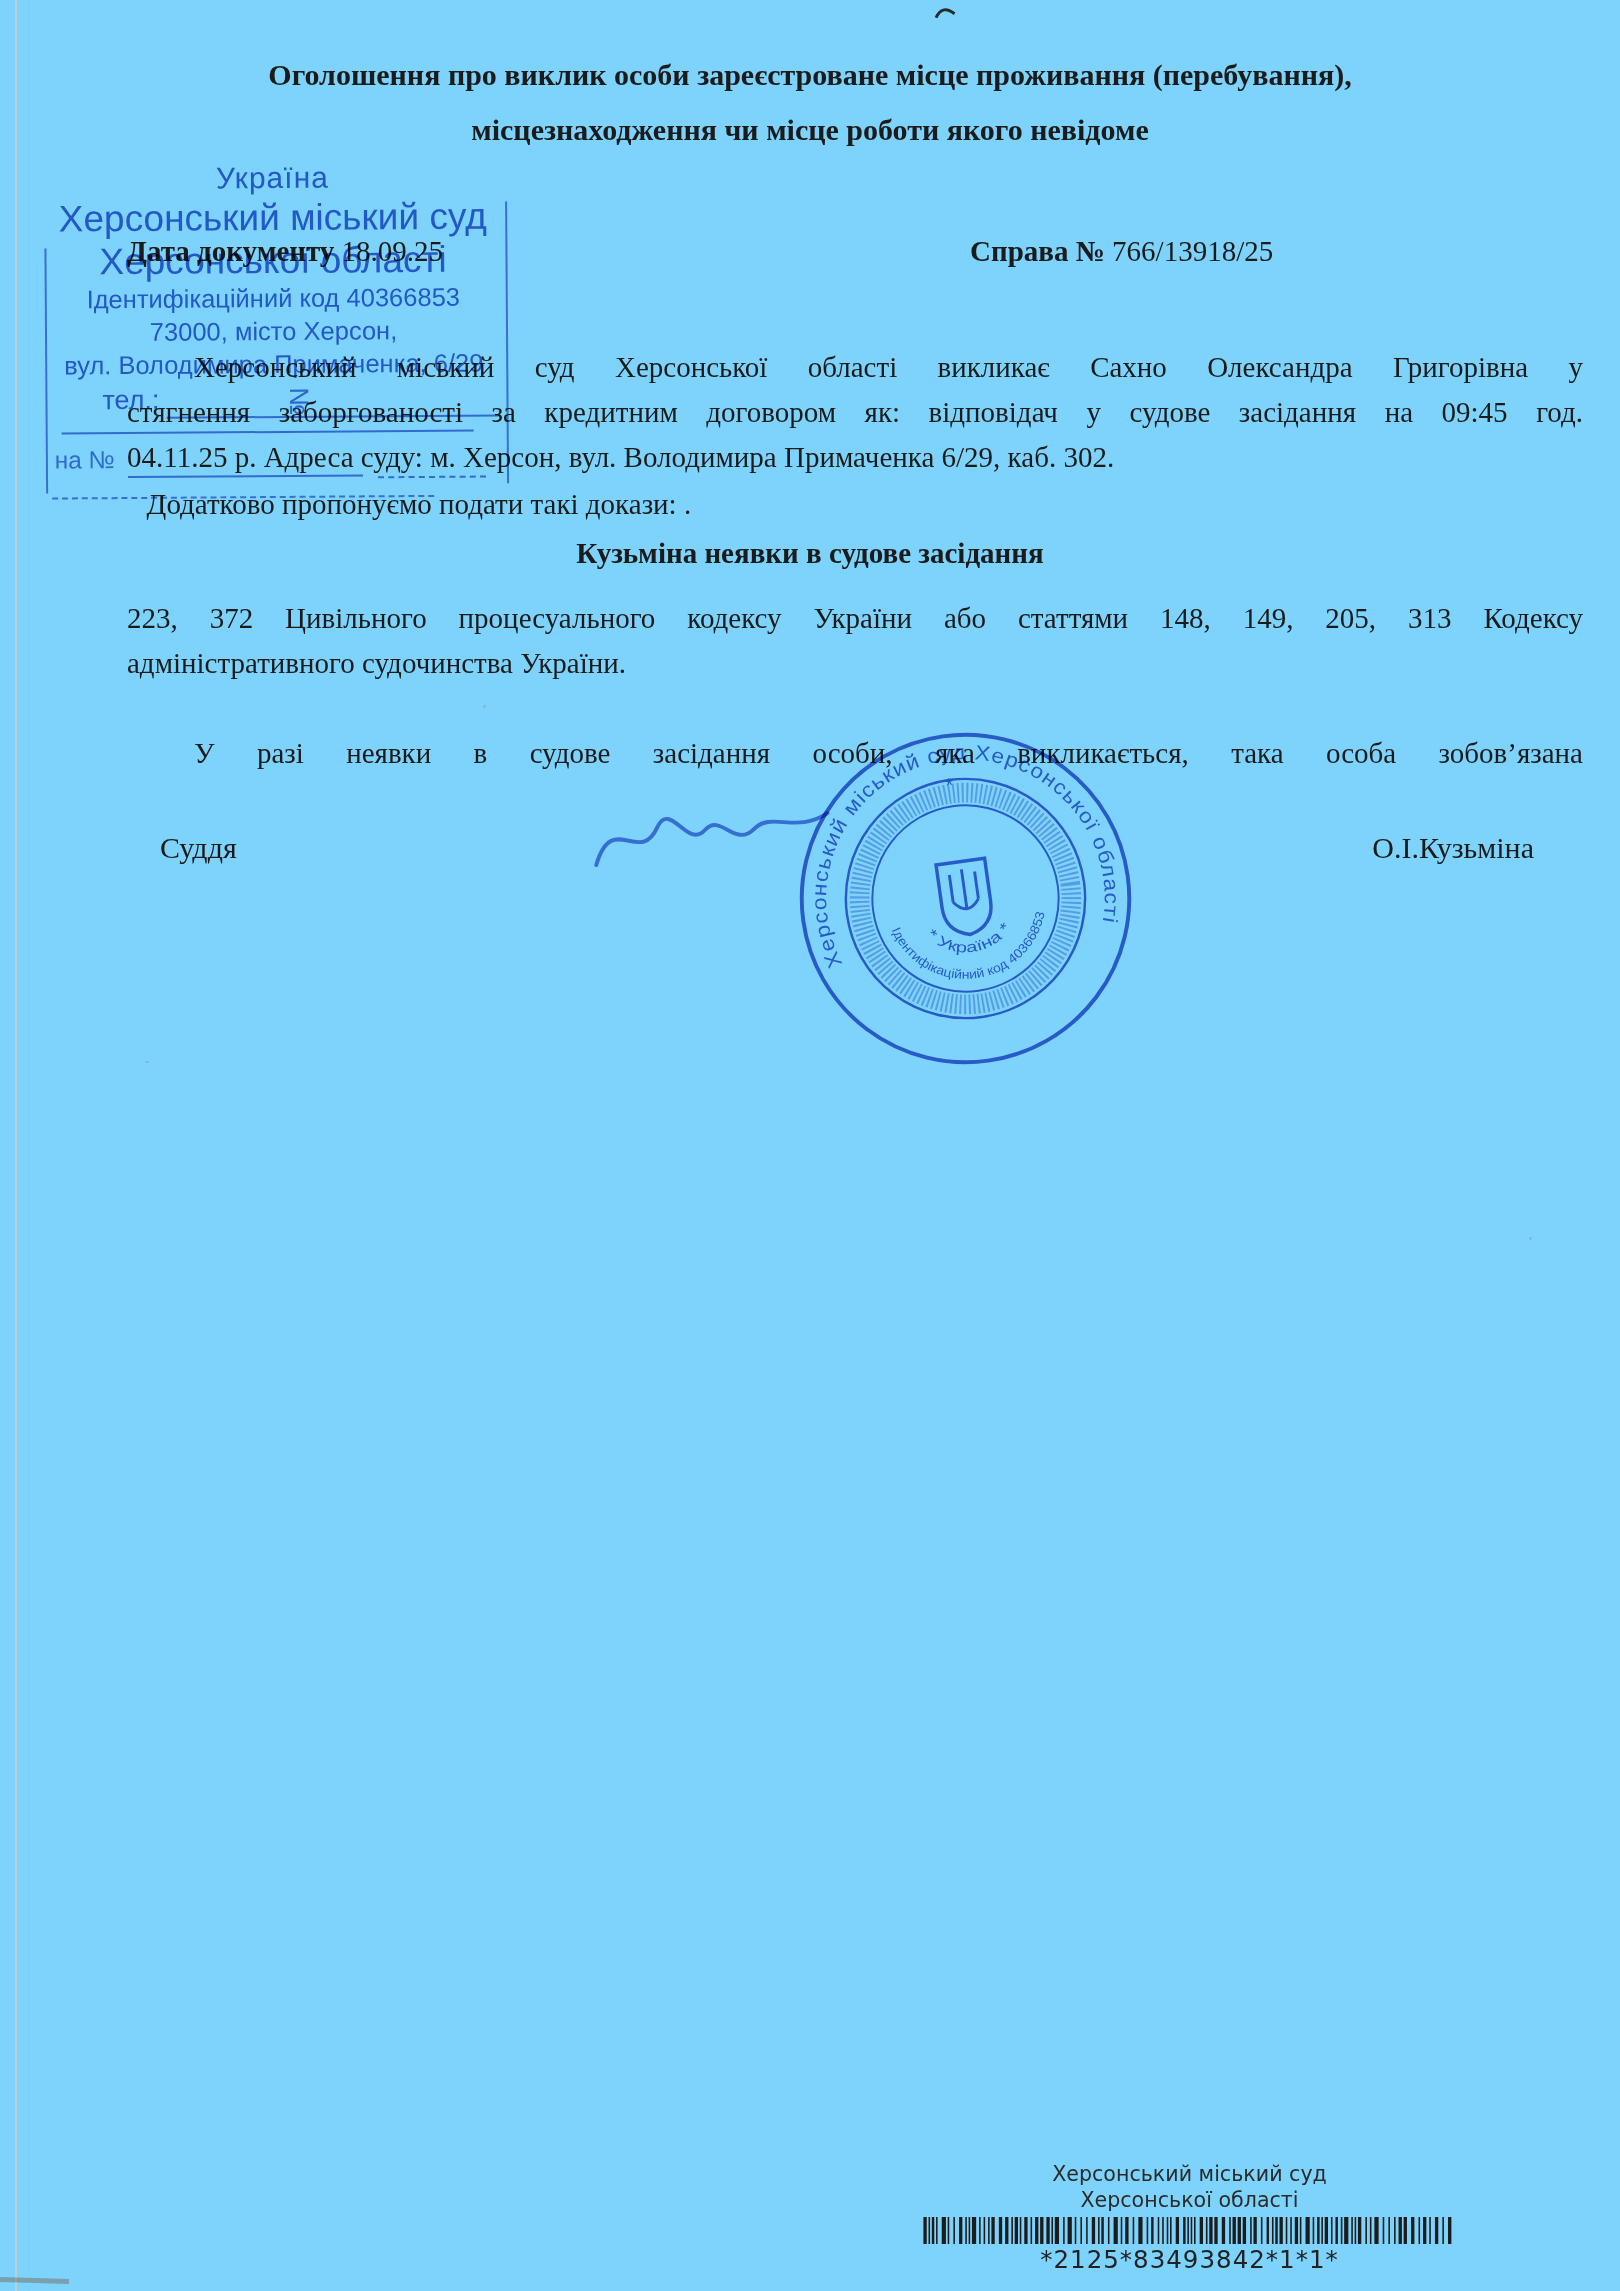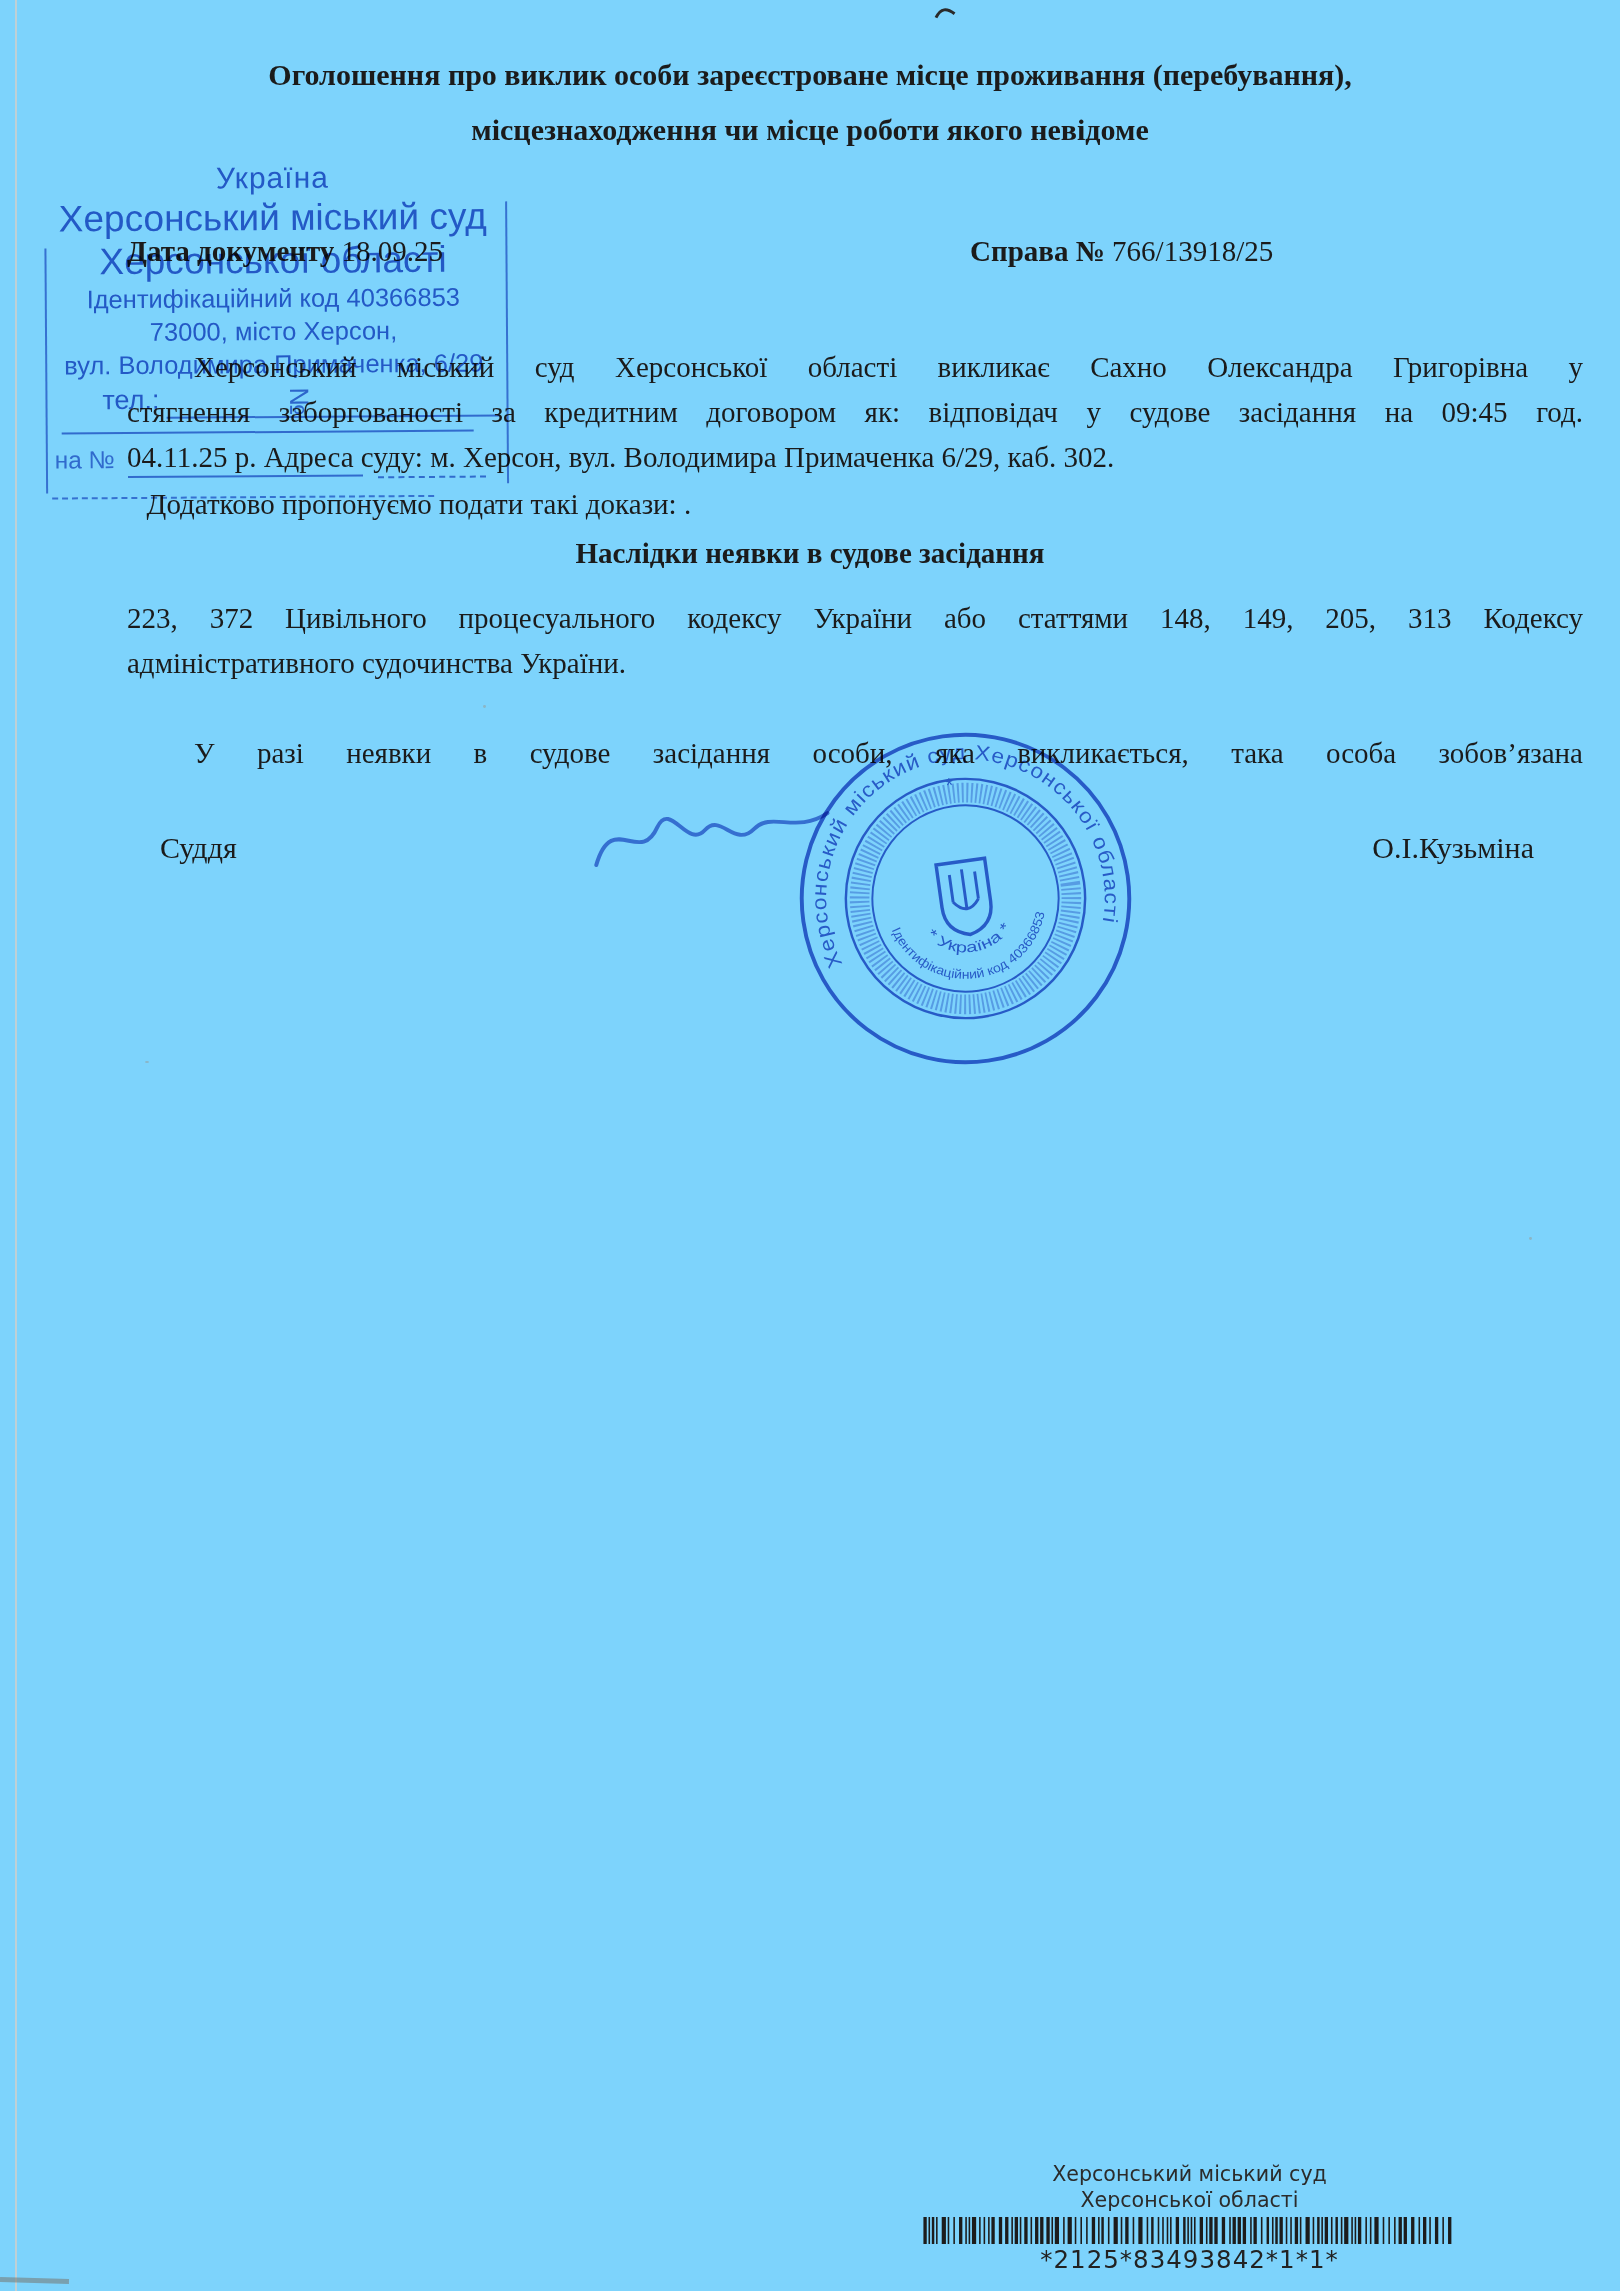--- a/index.html
+++ b/index.html
@@ -119,21 +119,21 @@
   </div>
 
   <div class="par" style="top:345px;">
       <div class="jline first">Херсонський міський суд Херсонської області викликає Сахно Олександра Григорівна у</div>
       <div class="jline">стягнення заборгованості за кредитним договором як: відповідач у судове засідання на 09:45 год.</div>
       <div class="jline last">04.11.25 р. Адреса суду: м. Херсон, вул. Володимира Примаченка 6/29, каб. 302.</div>
     </div>
 
   <div class="par single" style="top:482px;">Додатково пропонуємо подати такі докази: .</div>
 
-  <div class="section-heading">Наслідки неявки в судове засідання</div>
+  <div class="section-heading">Кузьміна неявки в судове засідання</div>
 
   <div class="par" style="top:596px;">
       <div class="jline">223, 372 Цивільного процесуального кодексу України або статтями 148, 149, 205, 313 Кодексу</div>
       <div class="jline last">адміністративного судочинства України.</div>
     </div>
 
   <div class="par" style="top:731px;">
       <div class="jline first">У разі неявки в судове засідання особи, яка викликається, така особа зобов’язана</div>
     </div>
 

